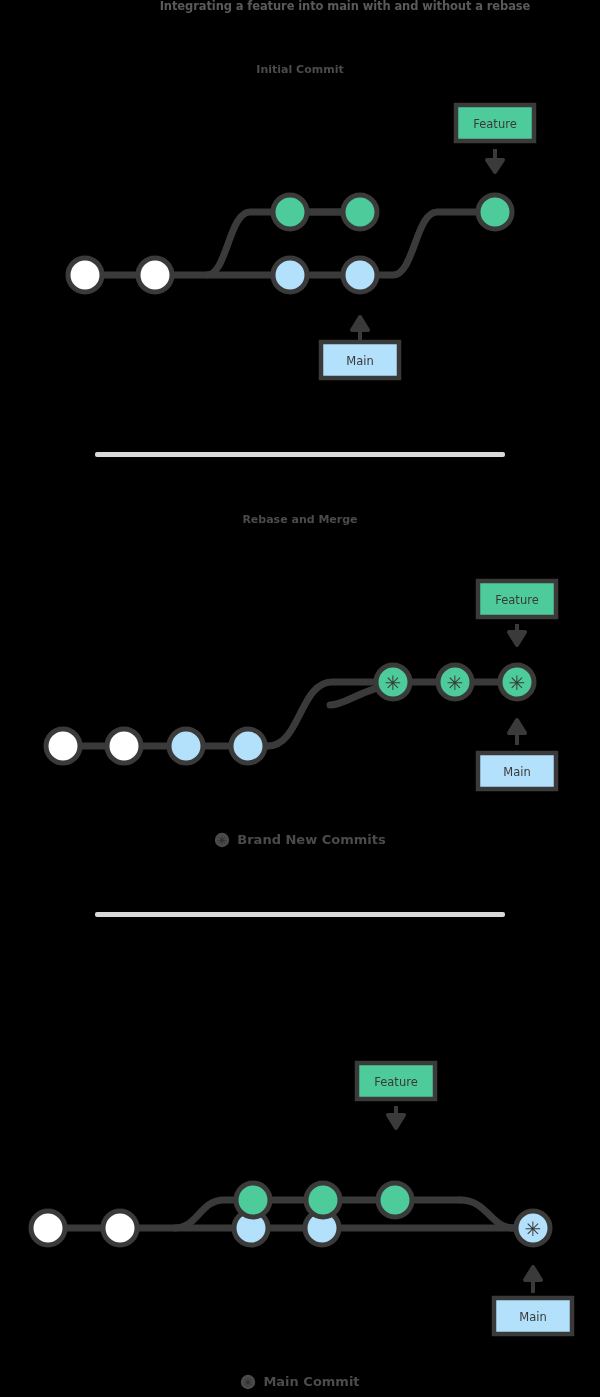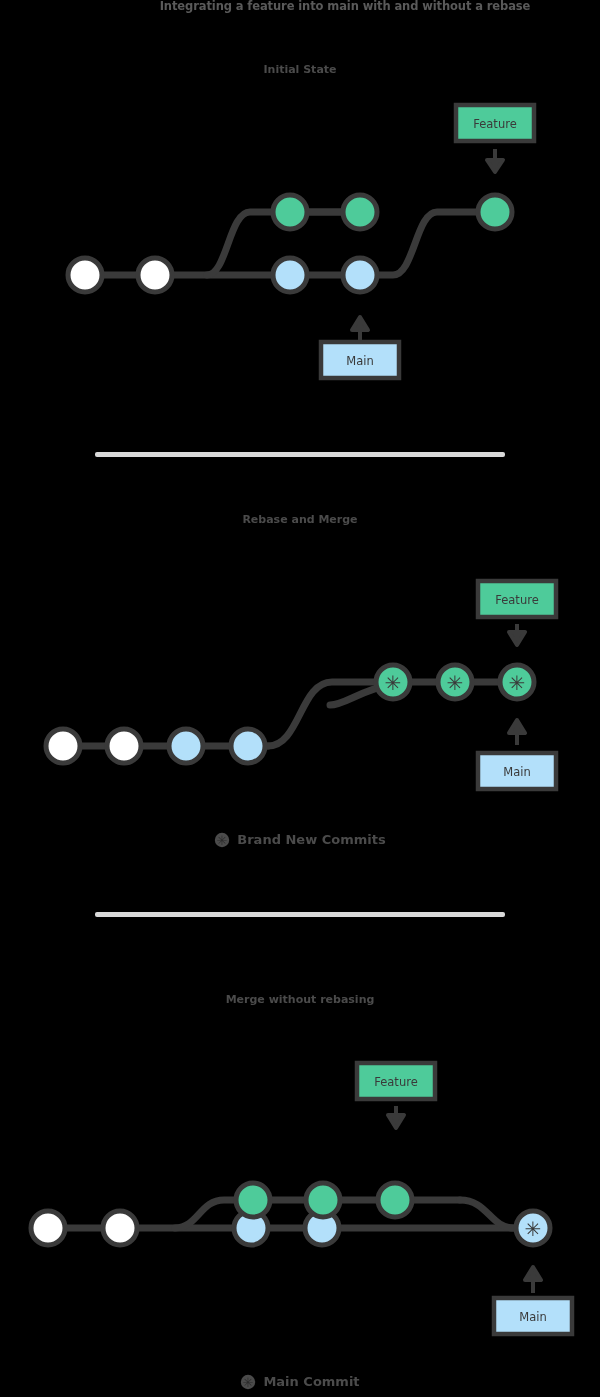--- a/index.html
+++ b/index.html
@@ -92,21 +92,21 @@
   }
   .legend-icon { display: block; }
 </style>
 </head>
 <body>
 
 <div class="page">
 
   <div class="main-title">Integrating a feature into main with and without a rebase</div>
 
-  <div class="section-title" id="section-title-1">Initial State</div>
+  <div class="section-title" id="section-title-1">Initial Commit</div>
 
   <svg class="canvas" id="diagram-1" width="600" height="310">
 
     <g fill="none" stroke="#3a3a3a" stroke-width="7" stroke-linecap="round">
 
       <path d="M 85 185 L 360 185"></path>
 
       <path d="M 207 185 C 227 185 229 122 250 122 L 360 122"></path>
 
       <path d="M 360 185 L 393 185 C 414 185 416 122 437 122 L 495 122"></path>
@@ -191,21 +191,20 @@
   <div class="legend" id="legend-1">
     <svg class="legend-icon" width="16" height="16" viewBox="0 0 16 16">
       <circle cx="8" cy="8" r="7.2" fill="#4b4b4b"></circle>
       <text x="8" y="12.5" text-anchor="middle" font-size="13" font-weight="bold" font-family="DejaVu Sans, Liberation Sans, sans-serif" fill="#2b2b2b">✳</text>
     </svg>
     <span class="legend-label">Brand New Commits</span>
   </div>
 
   <div class="divider" id="divider-2"></div>
 
-  <div class="section-title" id="section-title-3">Merge without rebasing</div>
 
   <svg class="canvas" id="diagram-3" width="600" height="300">
     <g fill="none" stroke="#3a3a3a" stroke-width="7" stroke-linecap="round">
 
       <path d="M 48 188 L 533 188"></path>
 
       <path d="M 175 188 C 198 188 200 160 224 160 L 253 160"></path>
 
       <path d="M 253 160 L 460 160"></path>
 

